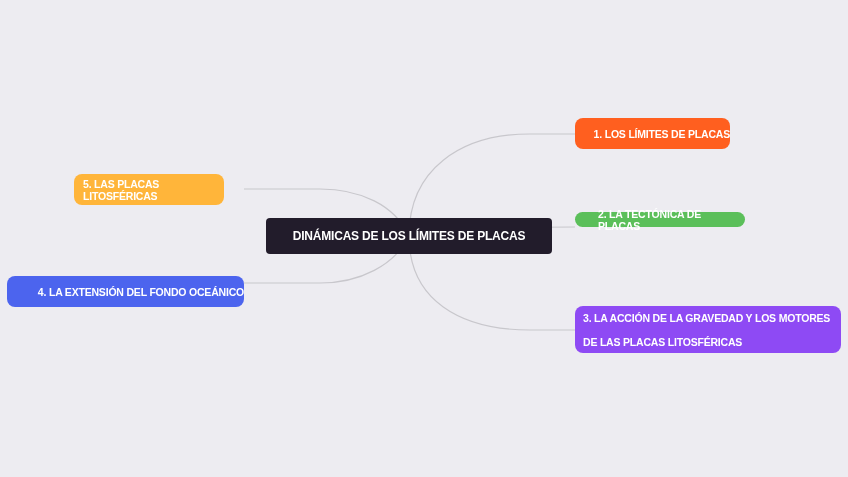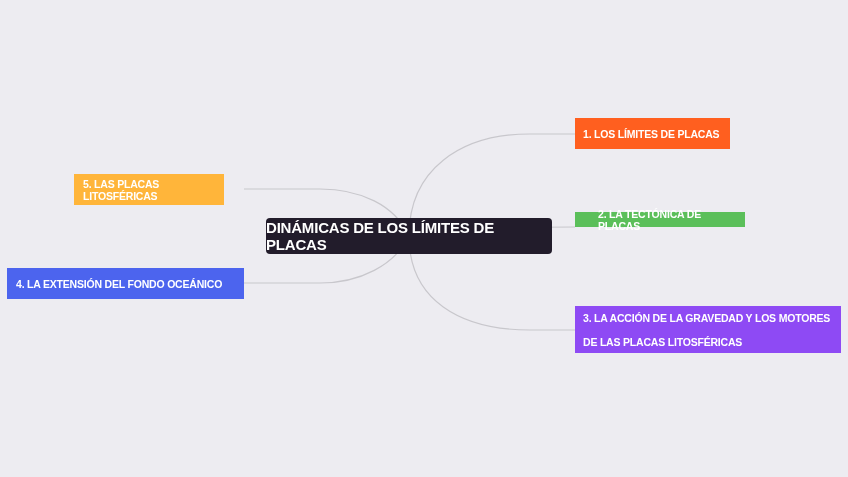--- a/index.html
+++ b/index.html
@@ -1,24 +1,24 @@
 <!DOCTYPE html>
 <html><head>
 <meta charset="utf-8">
 <style>
   html,body{margin:0;padding:0;}
   body{width:848px;height:477px;background:#edecf1;position:relative;overflow:hidden;font-family:"Liberation Sans",sans-serif;}
   svg.links{position:absolute;left:0;top:0;}
-  .node{position:absolute;box-sizing:border-box;color:#fff;font-weight:bold;border-radius:0;display:flex;align-items:center;letter-spacing:-0.2px;}
-  .center{left:266px;top:218px;width:286px;height:36px;background:#221c2b;font-size:15px;justify-content:center;border-radius:4px;}
+  .node{position:absolute;box-sizing:border-box;color:#fff;font-weight:bold;border-radius:8px;display:flex;align-items:center;letter-spacing:-0.2px;justify-content:flex-end;}
+  .center{left:266px;top:218px;width:286px;height:36px;background:#221c2b;font-size:12px;justify-content:center;border-radius:4px;}
   .n1{left:575px;top:118px;width:155px;height:31px;background:#ff5f1f;font-size:10.5px;padding-left:8px;}
   .n2{left:575px;top:212px;width:170px;height:15px;background:#5bbf5a;font-size:10.5px;padding-left:23px;}
   .n3{left:575px;top:306px;width:266px;height:47px;background:#8e4af4;font-size:10.5px;padding:0 8px;line-height:24px;}
   .n5{left:74px;top:174px;width:150px;height:31px;background:#ffb53a;font-size:10.5px;padding-left:9px;}
-  .n4{left:7px;top:268px;width:237px;height:31px;background:#4c64ee;font-size:10.5px;padding-left:9px;}
+  .n4{left:7px;top:276px;width:237px;height:31px;background:#4c64ee;font-size:10.5px;padding-left:9px;}
 </style>
 </head>
 <body>
 
 <svg class="links" width="848" height="477">
   <g fill="none" stroke="#c8c7cc" stroke-width="1.2">
     <path d="M409,236 C409,170 460,134 530,134 L575,134"></path>
     <path d="M409,236 C409,236 470,227 575,227"></path>
     <path d="M409,236 C409,300 460,330 530,330 L575,330"></path>
     <path d="M409,236 C395,205 360,189 320,189 L244,189"></path>

